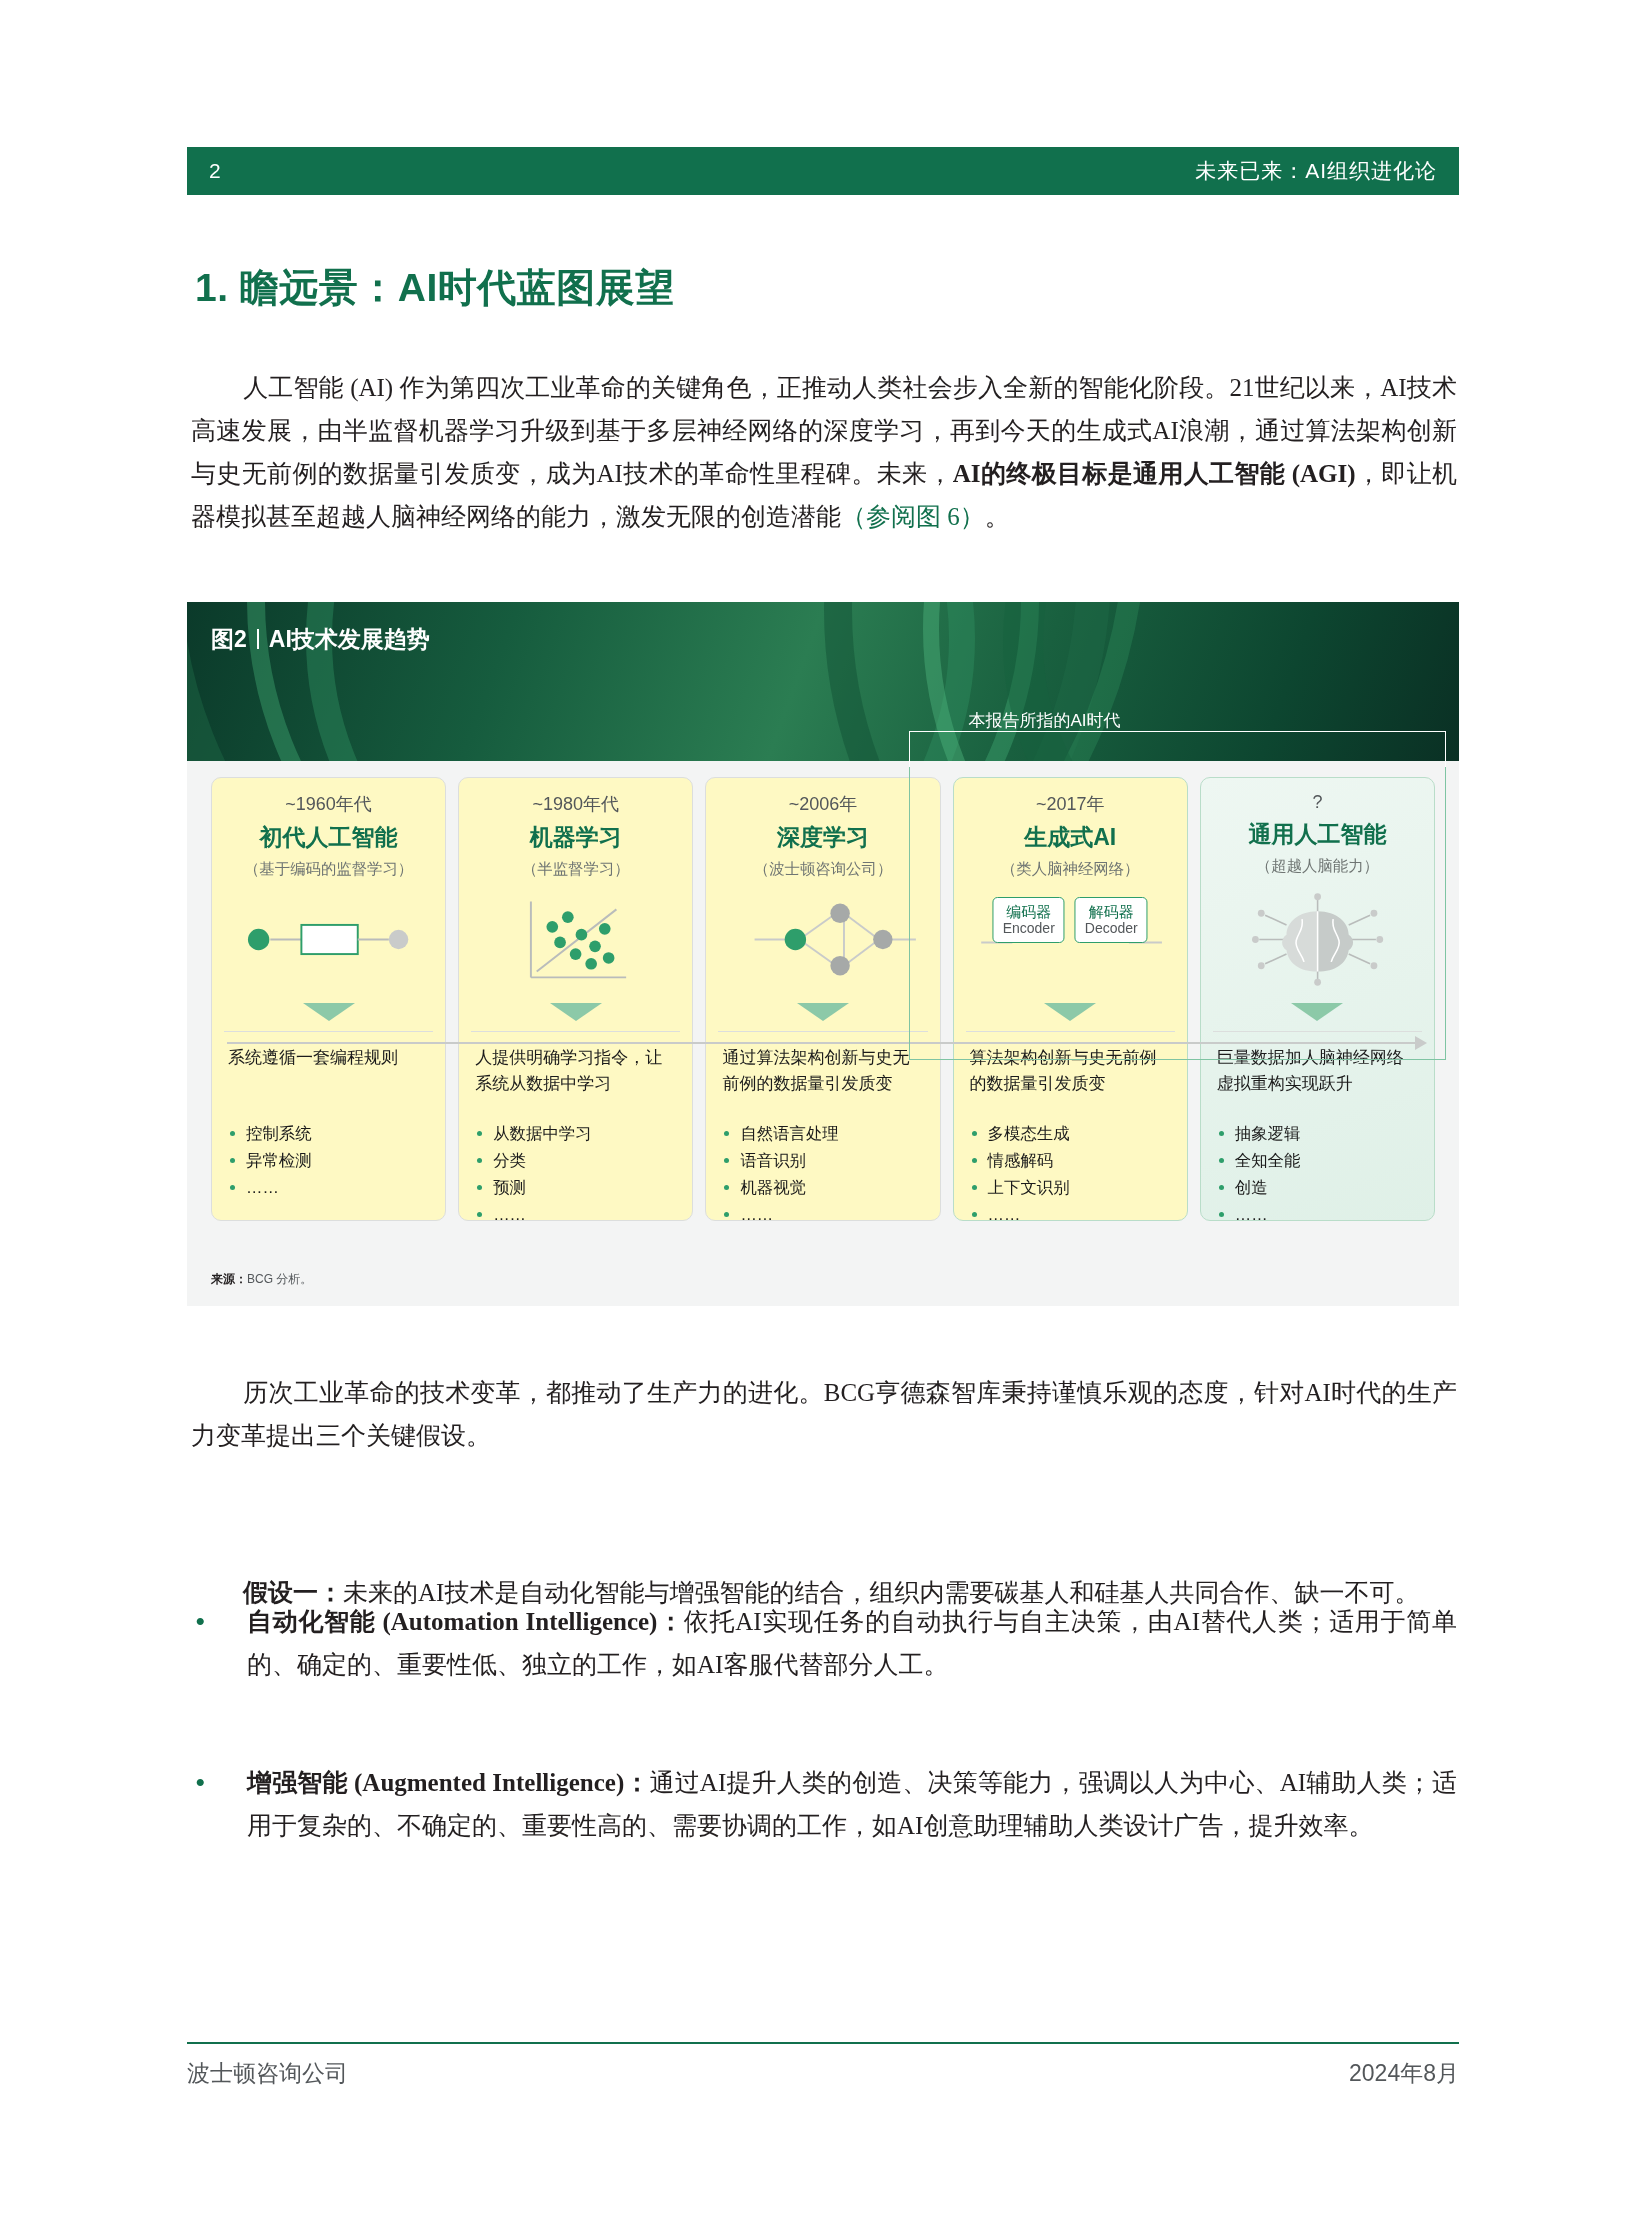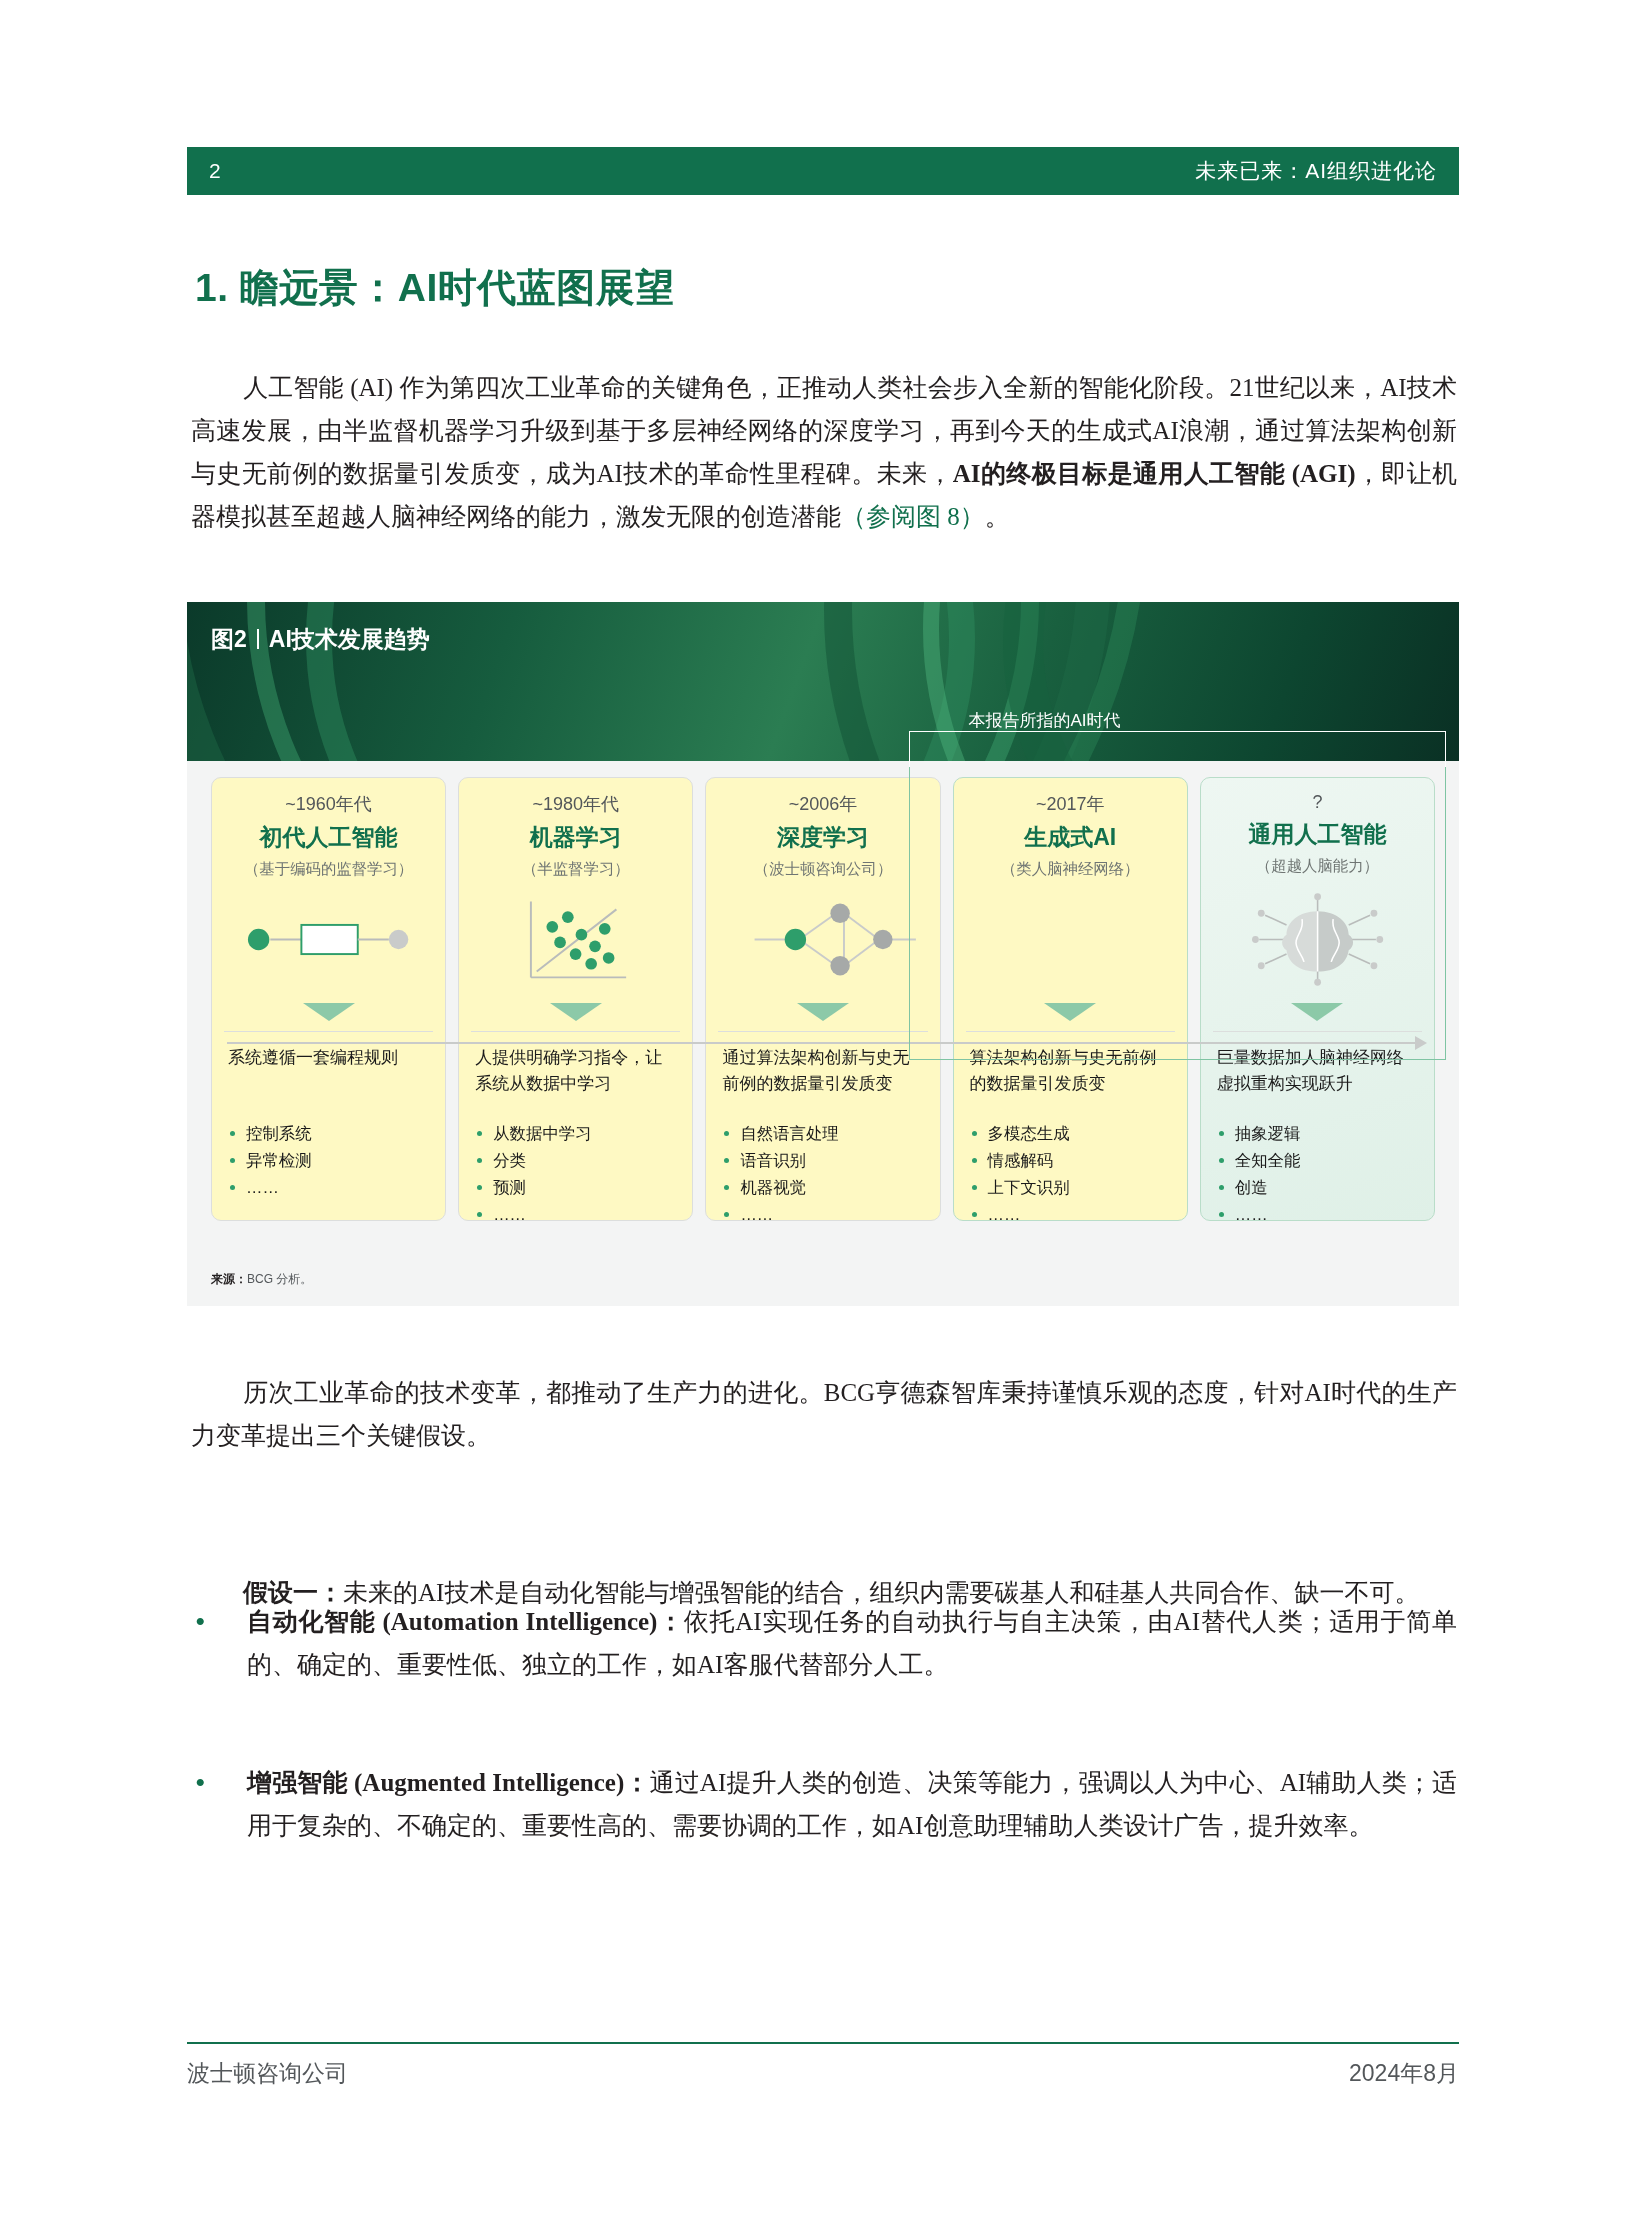--- a/index.html
+++ b/index.html
@@ -355,21 +355,21 @@
 <body>
 
 <div class="header">
   <span class="page-num">2</span>
   <span class="doc-title">未来已来：AI组织进化论</span>
 </div>
 
 <div class="section-title">1. 瞻远景：AI时代蓝图展望</div>
 
 <div class="para" id="para1">
-  <span class="indent"></span><span>人工智能 (AI) 作为第四次工业革命的关键角色，正推动人类社会步入全新的智能化阶段。21世纪以来，AI技术高速发展，由半监督机器学习升级到基于多层神经网络的深度学习，再到今天的生成式AI浪潮，通过算法架构创新与史无前例的数据量引发质变，成为AI技术的革命性里程碑。未来，</span><b>AI的终极目标是通用人工智能 (AGI)</b><span>，即让机器模拟甚至超越人脑神经网络的能力，激发无限的创造潜能</span><span class="green-note">（参阅图 8）</span><span>。</span>
+  <span class="indent"></span><span>人工智能 (AI) 作为第四次工业革命的关键角色，正推动人类社会步入全新的智能化阶段。21世纪以来，AI技术高速发展，由半监督机器学习升级到基于多层神经网络的深度学习，再到今天的生成式AI浪潮，通过算法架构创新与史无前例的数据量引发质变，成为AI技术的革命性里程碑。未来，</span><b>AI的终极目标是通用人工智能 (AGI)</b><span>，即让机器模拟甚至超越人脑神经网络的能力，激发无限的创造潜能</span><span class="green-note">（参阅图 6）</span><span>。</span>
 </div>
 
 <div class="exhibit">
 
   <div class="exhibit-banner">
     <div class="banner-swirl" style="width:617px;height:617px;left:119px;top:-298px;border-width:26px;border-color:#2f8f5f;"></div>
     <div class="banner-swirl" style="width:756px;height:756px;left:60px;top:-398px;border-width:18px;border-color:#3fa56e;"></div>
     <div class="banner-swirl" style="width:896px;height:896px;left:-40px;top:-517px;border-width:34px;border-color:#1e6b46;"></div>
     <div class="banner-swirl" style="width:1055px;height:1055px;left:-139px;top:-637px;border-width:22px;border-color:#2b8456;"></div>
     <div class="banner-swirl" style="width:517px;height:517px;left:816px;top:-259px;border-width:40px;border-color:#17613f;"></div>
@@ -471,20 +471,36 @@
         <div class="li">语音识别</div>
         <div class="li">机器视觉</div>
         <div class="li">……</div>
       </div>
     </div>
 
     <div class="card genai">
       <div class="card-year">~2017年</div>
       <div class="card-title">生成式AI</div>
       <div class="card-sub">（类人脑神经网络）</div>
+      <div class="card-visual">
+        <svg width="100%" height="109" viewBox="0 0 240 110" style="position:absolute;left:0;top:0;">
+          <line x1="28" y1="58" x2="60" y2="58" stroke="#c9cbca" stroke-width="2"></line>
+          <line x1="180" y1="58" x2="214" y2="58" stroke="#c9cbca" stroke-width="2"></line>
+        </svg>
+        <div class="enc-dec">
+          <div class="enc-box">
+            <div class="cn">编码器</div>
+            <div class="en">Encoder</div>
+          </div>
+          <div class="enc-box">
+            <div class="cn">解码器</div>
+            <div class="en">Decoder</div>
+          </div>
+        </div>
+      </div>
       <div class="chev"></div>
       <div class="card-divider"></div>
       <div class="card-desc">算法架构创新与史无前例的数据量引发质变</div>
       <div class="card-list">
         <div class="li">多模态生成</div>
         <div class="li">情感解码</div>
         <div class="li">上下文识别</div>
         <div class="li">……</div>
       </div>
     </div>

